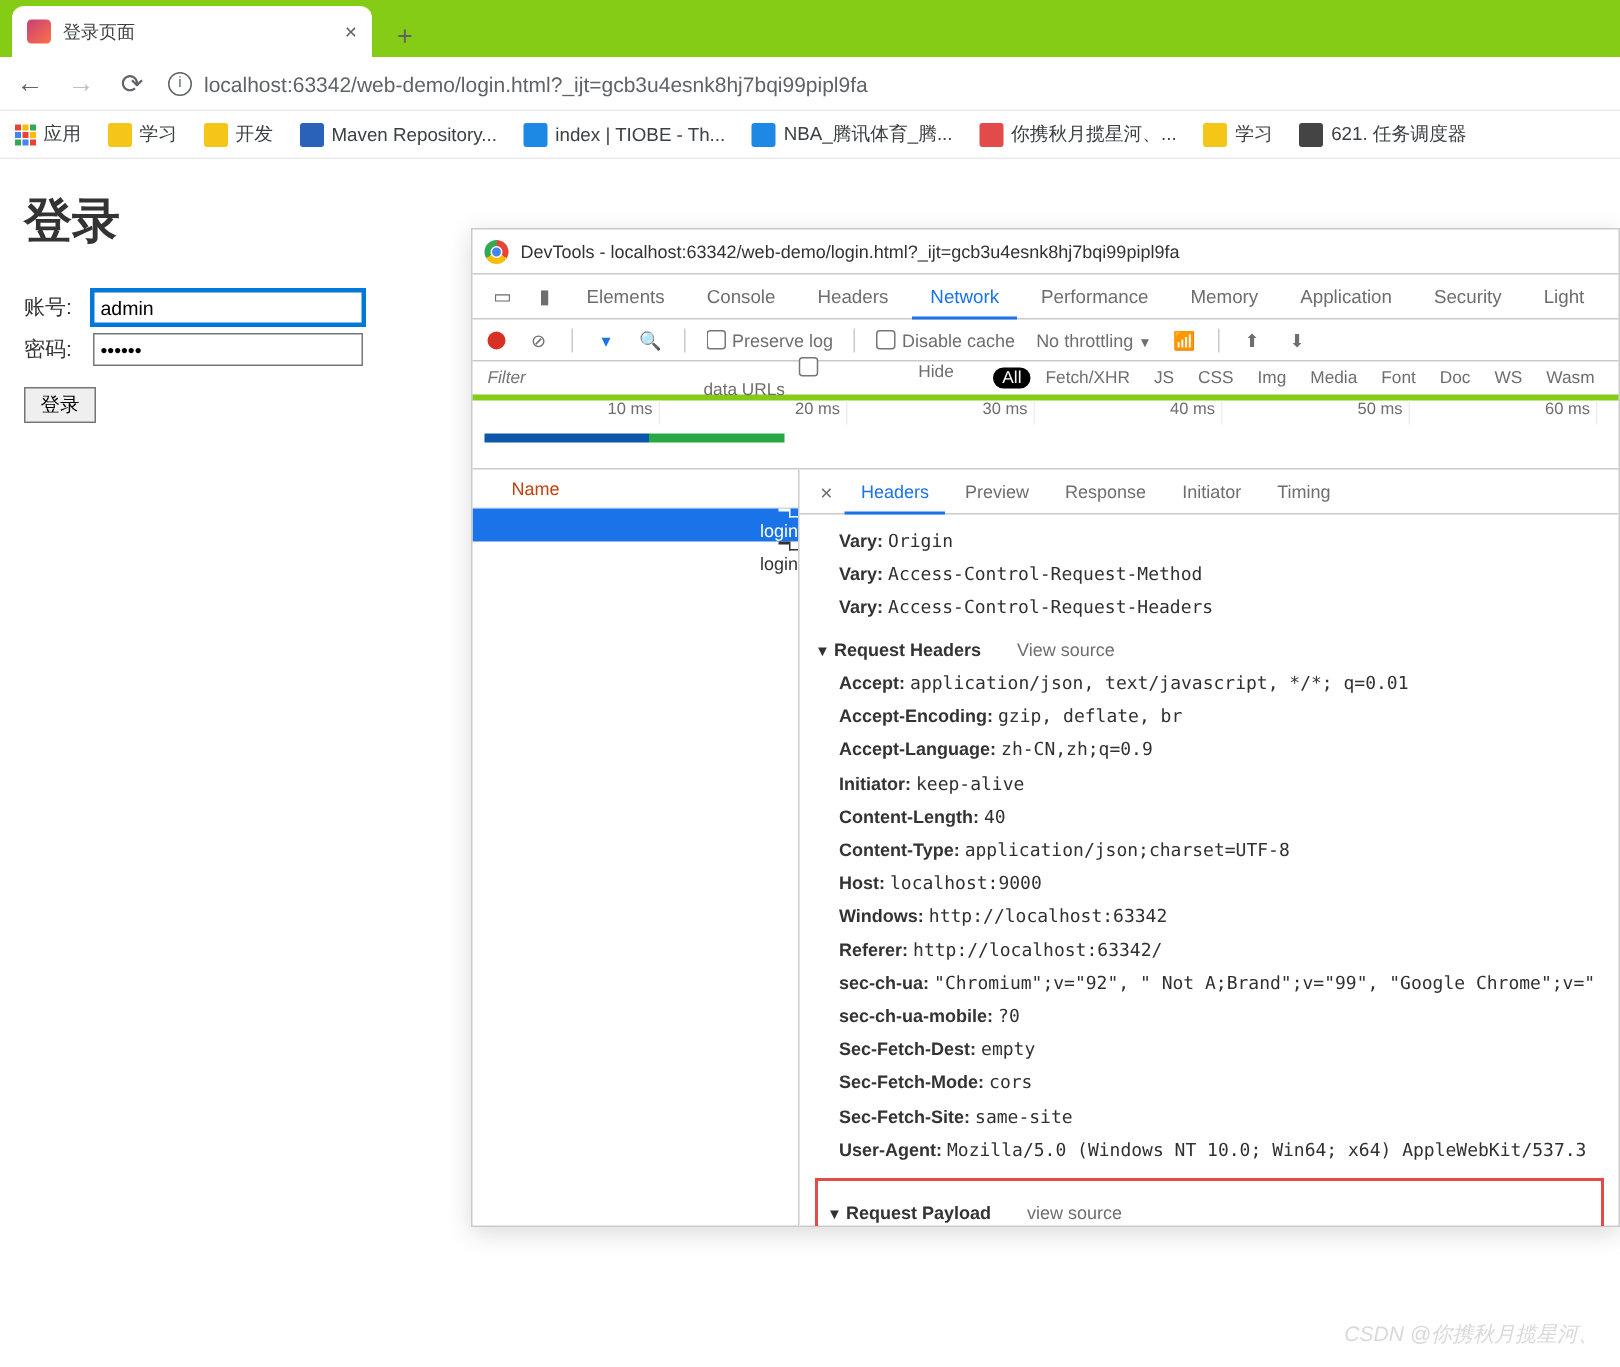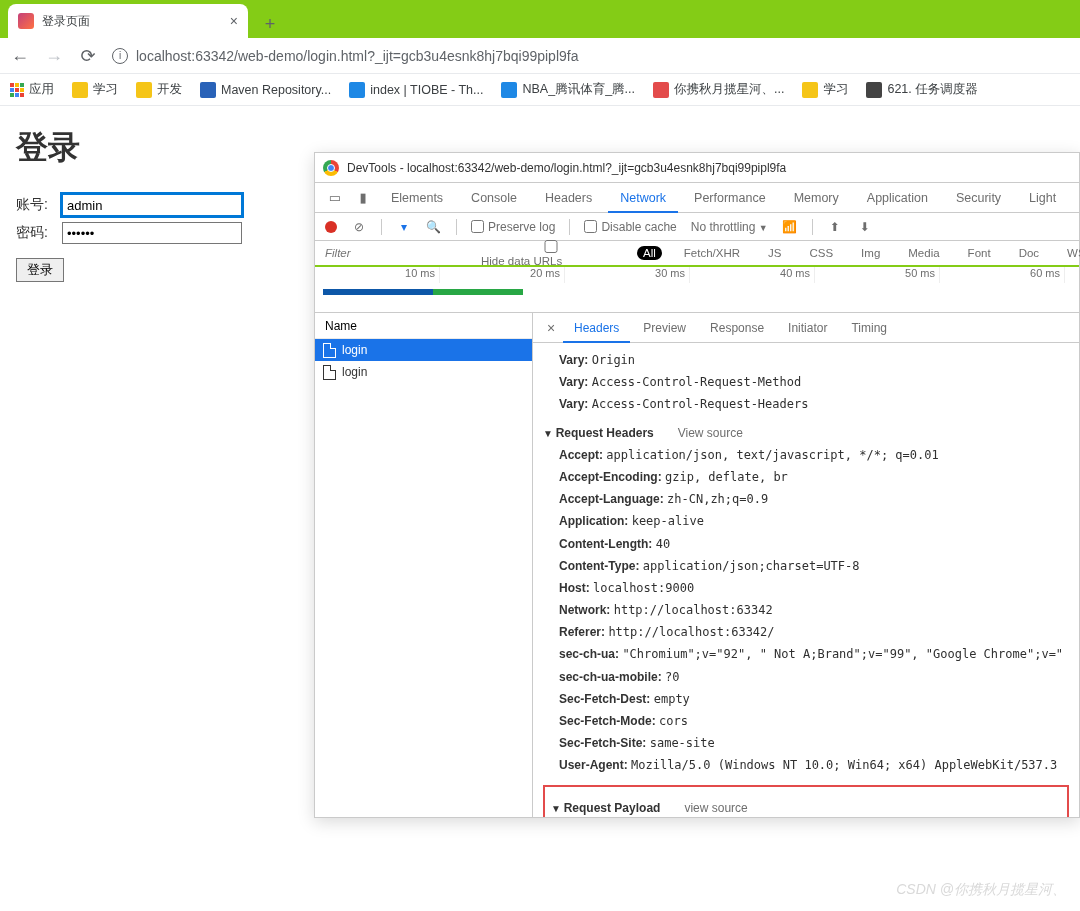--- a/index.html
+++ b/index.html
@@ -47,35 +47,35 @@
 .dt-tab { padding: 0 12px; height: 30px; line-height: 30px; color: #6e6e6e; cursor: pointer; font-size: 12.5px; }
 .dt-tab.active { color: #1a73e8; border-bottom: 2px solid #1a73e8; }
 
 .dt-toolbar { height: 28px; display: flex; align-items: center; padding: 0 10px; gap: 14px; border-bottom: 1px solid #cacaca; color: #6e6e6e; font-size: 12px; }
 .rec-dot { width: 12px; height: 12px; background: #d93025; border-radius: 50%; }
 .dt-toolbar .ic { width: 16px; text-align: center; cursor:pointer; }
 .dt-toolbar label { display: flex; align-items: center; gap: 4px; }
 .sep { width: 1px; height: 16px; background: #cacaca; }
 .caret { font-size: 9px; }
 
-.dt-filter { height: 26px; display: flex; align-items: center; padding: 0 10px; gap: 16px; border-bottom: 2px solid #84cc16; color: #6e6e6e; font-size: 11.5px; }
+.dt-filter { height: 26px; display: flex; align-items: center; padding: 0 10px; gap: 4px; border-bottom: 4px solid #84cc16; color: #6e6e6e; font-size: 11.5px; }
 .dt-filter input { width: 140px; border: none; outline: none; font-style: italic; color: #888; font-size:11.5px; }
 .pill { padding: 1px 6px; border-radius: 8px; cursor:pointer; }
 .pill.on { background: #000000; color: #fff; }
 
 .timeline { height: 46px; border-bottom: 1px solid #cacaca; position: relative; font-size: 11px; color: #6e6e6e; }
 .tl-ticks { display: flex; height: 16px; }
 .tl-tick { flex: 0 0 125px; text-align: right; padding-right: 4px; border-right: 1px solid #eee; }
 .tl-bar { position: absolute; left: 8px; top: 22px; height: 6px; width: 200px; background: linear-gradient(to right, #0d57a8 0 55%, #28a745 55% 100%); }
 
 
 .dt-body { flex: 1; display: flex; overflow: hidden; }
 .req-list { width: 218px; border-right: 1px solid #cacaca; display: flex; flex-direction: column; }
-.req-list .hdr { height: 26px; line-height: 26px; padding-left: 10px; border-bottom: 1px solid #eaeaea; color: #000000; }
-.req-row { height: 22px; display: flex; align-items: center; padding-left: 8px; gap: 6px; cursor:pointer; }
+.req-list .hdr { height: 26px; line-height: 26px; padding-left: 26px; border-bottom: 1px solid #eaeaea; color: #c2410c; }
+.req-row { height: 22px; display: flex; align-items: flex-end; padding-left: 8px; gap: 6px; cursor:pointer;flex-direction:column; }
 .req-row.sel { background: #1a73e8; color: #fff; }
 .doc-ico { width: 13px; height: 15px; border: 1px solid currentColor; position: relative; }
 .doc-ico::after{content:'';position:absolute;right:-1px;top:-1px;width:5px;height:5px;background:#fff;border-left:1px solid currentColor;border-bottom:1px solid currentColor;}
 .req-row.sel .doc-ico::after{background:#1a73e8;}
 
 .detail { flex: 1; display: flex; flex-direction: column; overflow: hidden; }
 .det-tabs { height: 30px; display: flex; align-items: center; border-bottom: 1px solid #cacaca; padding-left: 8px; gap: 2px; }
 .det-tabs .x { width: 20px; text-align: center; color: #6e6e6e; font-size: 14px; cursor:pointer; }
 .det-tab { padding: 0 11px; height: 30px; line-height: 30px; color: #6e6e6e; cursor: pointer; }
 .det-tab.active { color: #1a73e8; border-bottom: 2px solid #1a73e8; }
@@ -278,25 +278,25 @@
             <div class="kv"><b>Vary:</b> <span class="mono">Access-Control-Request-Method</span></div>
             <div class="kv"><b>Vary:</b> <span class="mono">Access-Control-Request-Headers</span></div>
           </div>
         <div class="section-h">
           <span>Request Headers</span><span class="vs">View source</span>
         </div>
         <div id="req-headers">
             <div class="kv"><b>Accept:</b> <span class="mono">application/json, text/javascript, */*; q=0.01</span></div>
             <div class="kv"><b>Accept-Encoding:</b> <span class="mono">gzip, deflate, br</span></div>
             <div class="kv"><b>Accept-Language:</b> <span class="mono">zh-CN,zh;q=0.9</span></div>
-            <div class="kv"><b>Application:</b> <span class="mono">keep-alive</span></div>
+            <div class="kv"><b>Initiator:</b> <span class="mono">keep-alive</span></div>
             <div class="kv"><b>Content-Length:</b> <span class="mono">40</span></div>
             <div class="kv"><b>Content-Type:</b> <span class="mono">application/json;charset=UTF-8</span></div>
             <div class="kv"><b>Host:</b> <span class="mono">localhost:9000</span></div>
-            <div class="kv"><b>Network:</b> <span class="mono">http://localhost:63342</span></div>
+            <div class="kv"><b>Windows:</b> <span class="mono">http://localhost:63342</span></div>
             <div class="kv"><b>Referer:</b> <span class="mono">http://localhost:63342/</span></div>
             <div class="kv"><b>sec-ch-ua:</b> <span class="mono">"Chromium";v="92", " Not A;Brand";v="99", "Google Chrome";v="</span></div>
             <div class="kv"><b>sec-ch-ua-mobile:</b> <span class="mono">?0</span></div>
             <div class="kv"><b>Sec-Fetch-Dest:</b> <span class="mono">empty</span></div>
             <div class="kv"><b>Sec-Fetch-Mode:</b> <span class="mono">cors</span></div>
             <div class="kv"><b>Sec-Fetch-Site:</b> <span class="mono">same-site</span></div>
             <div class="kv"><b>User-Agent:</b> <span class="mono">Mozilla/5.0 (Windows NT 10.0; Win64; x64) AppleWebKit/537.3</span></div>
           </div>
         <div class="payload-box">
           <div class="section-h">

